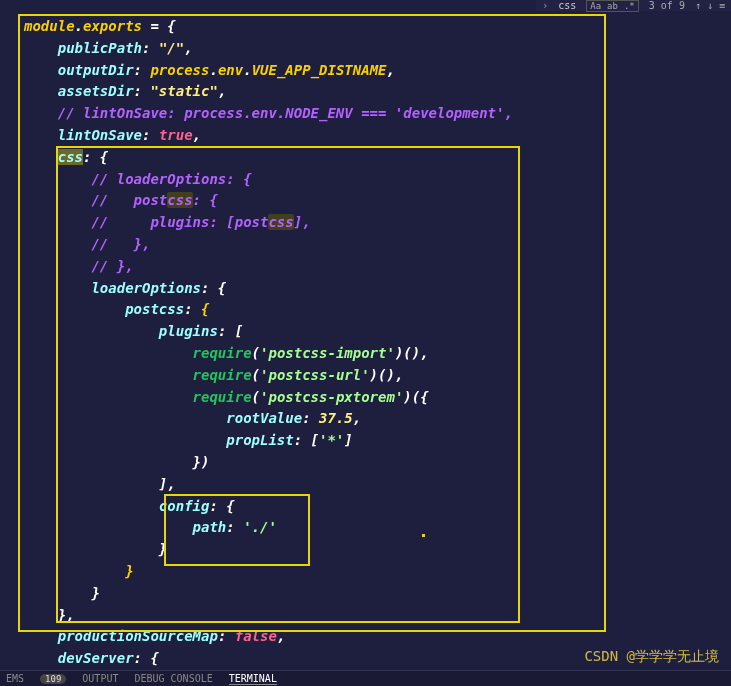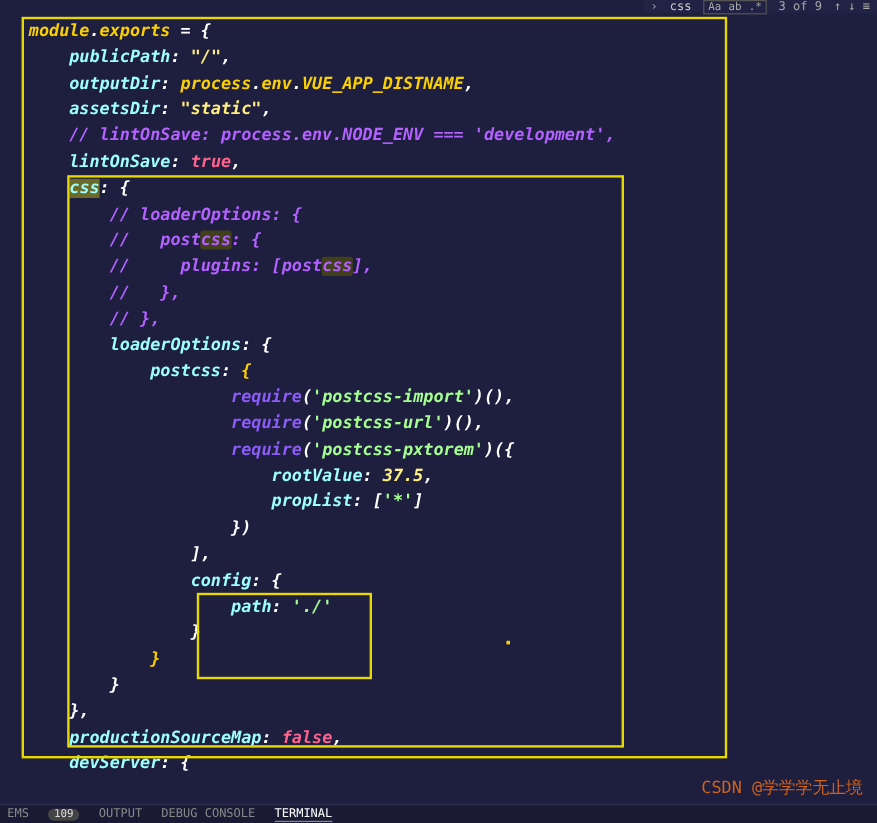--- a/index.html
+++ b/index.html
@@ -47,32 +47,32 @@
   .hl-box1 { position: absolute; border: 2px solid #e6d800; pointer-events: none; z-index: 2; }
   .box-outer { top: 14px; left: 18px; width: 588px; height: 618px; }
   .box-mid   { top: 146px; left: 56px; width: 464px; height: 477px; }
   .box-inner { top: 494px; left: 164px; width: 146px; height: 72px; }
   .line { white-space: pre; position: relative; height: 21.8px; }
   .prop { color: #9effff; }
   .punc { color: #fff; }
   .str  { color: #a5ff90; }
   .strQ { color: #ffee80; }
   .cmt  { color: #b362ff; }
-  .func { color: #8b5cf6; }
+  .func { color: #22c55e; }
   .num  { color: #ffee80; }
   .bool { color: #ff628c; }
   .obj  { color: #fad000; }
   .match { background: #423f1c; border-radius: 2px; }
   .cur-match { background: #6b6a28; }
   .cursor-dot { position: absolute; background: #fad000; width: 3px; height: 3px; top: 522px; left: 422px; }
   .watermark {
     position: absolute;
     bottom: 20px;
     right: 12px;
-    color: #f97316;
+    color: #fde047;
     font-size: 14px;
     font-style: normal;
     opacity: 0.8;
     z-index: 20;
   }
   .panel {
     position: absolute;
     bottom: 0;
     left: 0;
     right: 0;
@@ -123,20 +123,21 @@
 <div class="line"><span class="cmt">    // lintOnSave: process.env.NODE_ENV === 'development',</span></div>
 <div class="line"><span class="prop">    lintOnSave</span><span class="punc">: </span><span class="bool">true</span><span class="punc">,</span></div>
 <div class="line"><span class="prop">    </span><span class="prop cur-match">css</span><span class="punc">: {</span></div>
 <div class="line"><span class="cmt">        // loaderOptions: {</span></div>
 <div class="line"><span class="cmt">        //   post</span><span class="cmt match">css</span><span class="cmt">: {</span></div>
 <div class="line"><span class="cmt">        //     plugins: [post</span><span class="cmt match">css</span><span class="cmt">],</span></div>
 <div class="line"><span class="cmt">        //   },</span></div>
 <div class="line"><span class="cmt">        // },</span></div>
 <div class="line"><span class="prop">        loaderOptions</span><span class="punc">: {</span></div>
 <div class="line"><span class="prop">            postcss</span><span class="punc">: </span><span class="yel">{</span></div>
+<div class="line"><span class="prop">                plugins</span><span class="punc">: [</span></div>
 <div class="line"><span>                    </span><span class="func">require</span><span class="punc">(</span><span class="str">'postcss-import'</span><span class="punc">)(),</span></div>
 <div class="line"><span>                    </span><span class="func">require</span><span class="punc">(</span><span class="str">'postcss-url'</span><span class="punc">)(),</span></div>
 <div class="line"><span>                    </span><span class="func">require</span><span class="punc">(</span><span class="str">'postcss-pxtorem'</span><span class="punc">)({</span></div>
 <div class="line"><span class="prop">                        rootValue</span><span class="punc">: </span><span class="num">37.5</span><span class="punc">,</span></div>
 <div class="line"><span class="prop">                        propList</span><span class="punc">: [</span><span class="str">'*'</span><span class="punc">]</span></div>
 <div class="line"><span class="punc">                    })</span></div>
 <div class="line"><span class="punc">                ],</span></div>
 <div class="line"><span class="prop">                config</span><span class="punc">: {</span></div>
 <div class="line"><span class="prop">                    path</span><span class="punc">: </span><span class="str">'./'</span></div>
 <div class="line"><span class="punc">                }</span></div>

